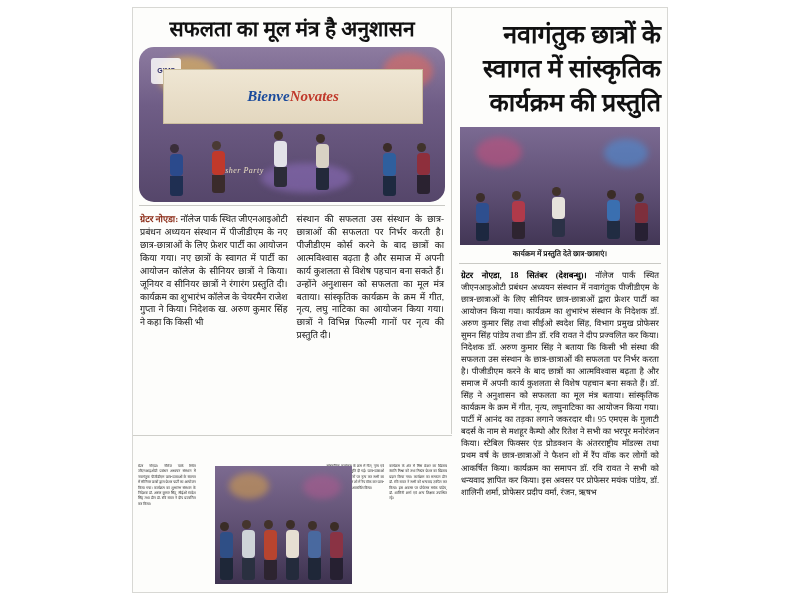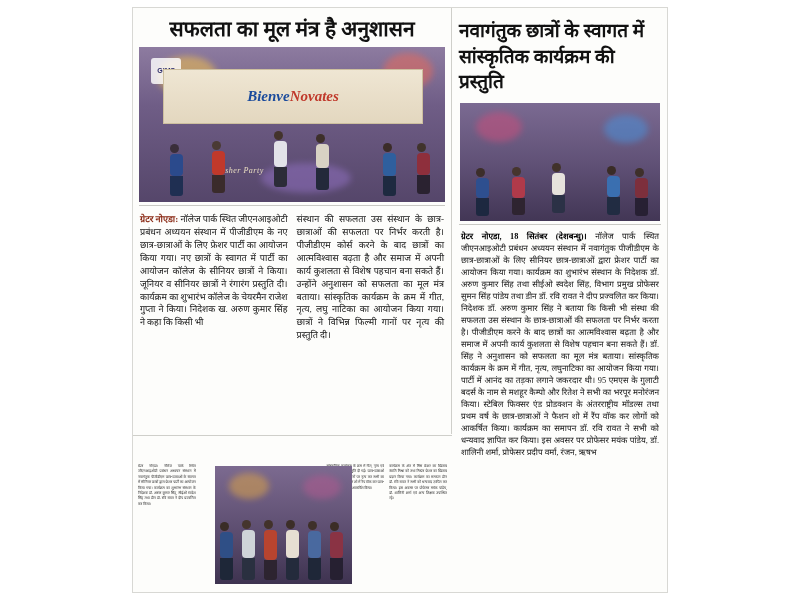--- a/index.html
+++ b/index.html
@@ -66,24 +66,24 @@
     font-size: 21px;
     line-height: 1.15;
     color: #111111;
     text-align: center;
     padding: 9px 6px 6px 6px;
     letter-spacing: 0px;
   }
   .headline-right {
     font-family: "Liberation Serif", serif;
     font-weight: bold;
-    font-size: 19px;
+    font-size: 25px;
     line-height: 1.35;
     color: #111111;
-    text-align: left;
+    text-align: right;
     padding: 10px 6px 8px 6px;
   }
   .headline-bottom {
     font-family: "Liberation Serif", serif;
     font-weight: bold;
     font-size: 12.5px;
     line-height: 1.2;
     color: #111111;
     text-align: center;
     padding: 6px 4px 4px 4px;
@@ -92,20 +92,21 @@
   
   .photo {
     position: relative;
     overflow: hidden;
     background: #6b5a7a;
   }
   .photo-main {
     margin: 0 6px;
     height: 155px;
     background: linear-gradient(180deg,#8d7ba0 0%,#6f5d86 38%,#55466a 100%);
+    border-radius: 15px;
   }
   .photo-right {
     margin: 0 7px;
     height: 118px;
     background: linear-gradient(180deg,#7b6a92 0%,#5e4f74 55%,#423655 100%);
   }
   .photo-bottom {
     position: absolute;
     left: 82px;
     top: 30px;
@@ -358,20 +359,21 @@
           <div class="body" style="height:21px;background:#3a6fb0;"></div>
           <div class="legs" style="height:18px;background:#212c42;"></div>
         </div>
         <div class="fig" style="right:6%;bottom:4%;">
           <div class="head" style="background:#3e302a;"></div>
           <div class="body" style="height:20px;background:#7d2f3c;"></div>
           <div class="legs" style="height:18px;background:#272033;"></div>
         </div>
       </div>
 
+      <div class="caption-right">कार्यक्रम में प्रस्तुति देते छात्र-छात्राएं।</div>
 
       <div class="rule-h"></div>
 
       <div class="body-right">
         <span class="dateline">ग्रेटर नोएडा, 18 सितंबर (देशबन्धु)।</span>
         <span>नॉलेज पार्क स्थित जीएनआइओटी प्रबंधन अध्ययन संस्थान में नवागंतुक पीजीडीएम के छात्र-छात्राओं के लिए सीनियर छात्र-छात्राओं द्वारा फ्रेशर पार्टी का आयोजन किया गया। कार्यक्रम का शुभारंभ संस्थान के निदेशक डॉ. अरुण कुमार सिंह तथा सीईओ स्वदेश सिंह, विभाग प्रमुख प्रोफेसर सुमन सिंह पांडेय तथा डीन डॉ. रवि रावत ने दीप प्रज्वलित कर किया। निदेशक डॉ. अरुण कुमार सिंह ने बताया कि किसी भी संस्था की सफलता उस संस्थान के छात्र-छात्राओं की सफलता पर निर्भर करता है। पीजीडीएम करने के बाद छात्रों का आत्मविश्वास बढ़ता है और समाज में अपनी कार्य कुशलता से विशेष पहचान बना सकते हैं। डॉ. सिंह ने अनुशासन को सफलता का मूल मंत्र बताया। सांस्कृतिक कार्यक्रम के क्रम में गीत, नृत्य, लघुनाटिका का आयोजन किया गया। पार्टी में आनंद का तड़का लगाने जकरदार थी। 95 एमएस के गुलाटी बदर्स के नाम से मशहूर कैम्पो और रितेश ने सभी का भरपूर मनोरंजन किया। स्टेबिल फिक्सर एंड प्रोडक्शन के अंतरराष्ट्रीय मॉडल्स तथा प्रथम वर्ष के छात्र-छात्राओं ने फैशन शो में रैंप वॉक कर लोगों को आकर्षित किया। कार्यक्रम का समापन डॉ. रवि रावत ने सभी को धन्यवाद ज्ञापित कर किया। इस अवसर पर प्रोफेसर मयंक पांडेय, डॉ. शालिनी शर्मा, प्रोफेसर प्रदीप वर्मा, रंजन, ऋषभ</span>
       </div>
     </div>
 
     <div class="bottom-block">

